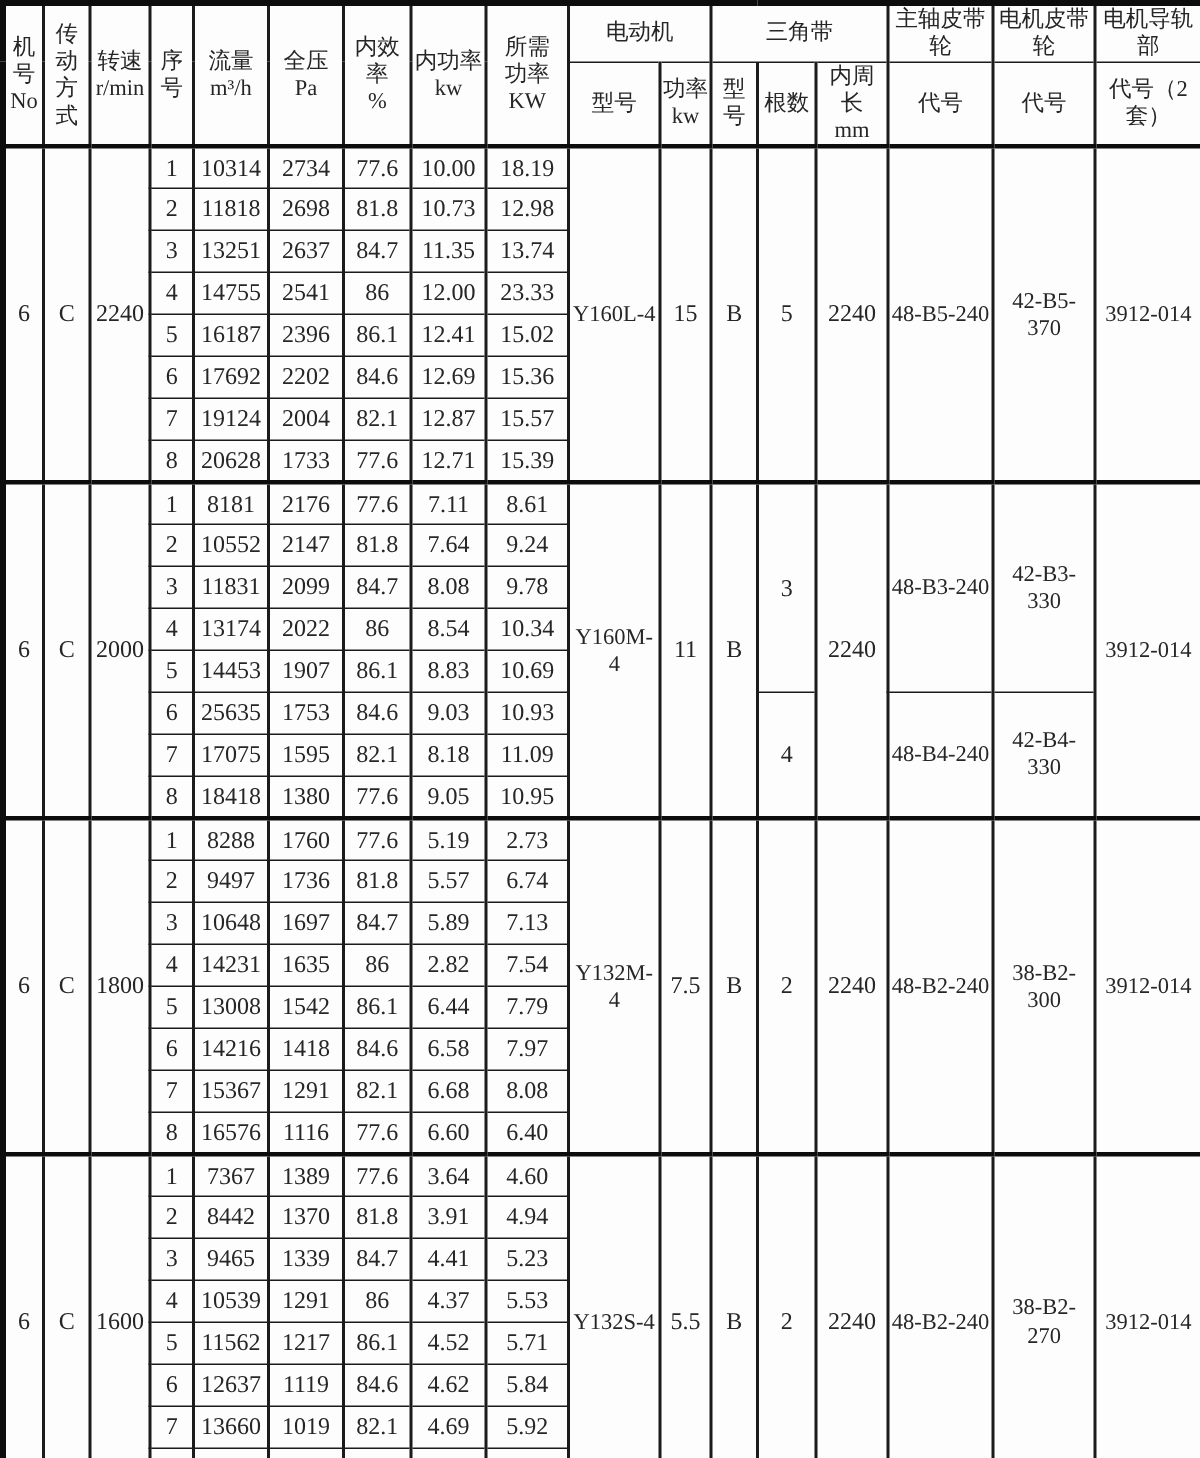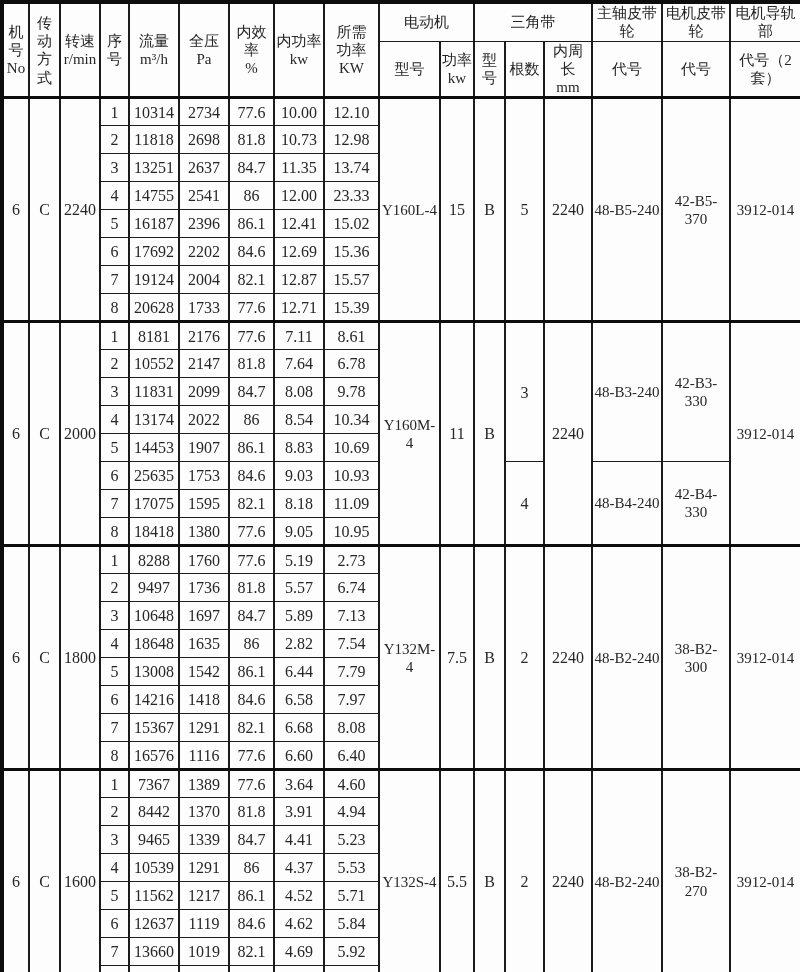--- a/index.html
+++ b/index.html
@@ -95,21 +95,21 @@
     <tbody id="tbody">
         <tr class="block-start">
           <td rowspan="8">6</td>
           <td rowspan="8">C</td>
           <td rowspan="8">2240</td>
           <td>1</td>
           <td>10314</td>
           <td>2734</td>
           <td>77.6</td>
           <td>10.00</td>
-          <td>12.10</td>
+          <td>18.19</td>
           <td rowspan="8" class="code">Y160L-4</td>
           <td rowspan="8">15</td>
           <td rowspan="8">B</td>
           <td rowspan="8">5</td>
           <td rowspan="8">2240</td>
           <td rowspan="8" class="code">48-B5-240</td>
           <td rowspan="8" class="code">42-B5-370</td>
           <td rowspan="8" class="code">3912-014</td>
         </tr>
         <tr>
@@ -186,21 +186,21 @@
           <td rowspan="5" class="code">48-B3-240</td>
           <td rowspan="5" class="code">42-B3-330</td>
           <td rowspan="8" class="code">3912-014</td>
         </tr>
         <tr>
           <td>2</td>
           <td>10552</td>
           <td>2147</td>
           <td>81.8</td>
           <td>7.64</td>
-          <td>6.78</td>
+          <td>9.24</td>
         </tr>
         <tr>
           <td>3</td>
           <td>11831</td>
           <td>2099</td>
           <td>84.7</td>
           <td>8.08</td>
           <td>9.78</td>
         </tr>
         <tr>
@@ -276,21 +276,21 @@
         <tr>
           <td>3</td>
           <td>10648</td>
           <td>1697</td>
           <td>84.7</td>
           <td>5.89</td>
           <td>7.13</td>
         </tr>
         <tr>
           <td>4</td>
-          <td>18648</td>
+          <td>14231</td>
           <td>1635</td>
           <td>86</td>
           <td>2.82</td>
           <td>7.54</td>
         </tr>
         <tr>
           <td>5</td>
           <td>13008</td>
           <td>1542</td>
           <td>86.1</td>

